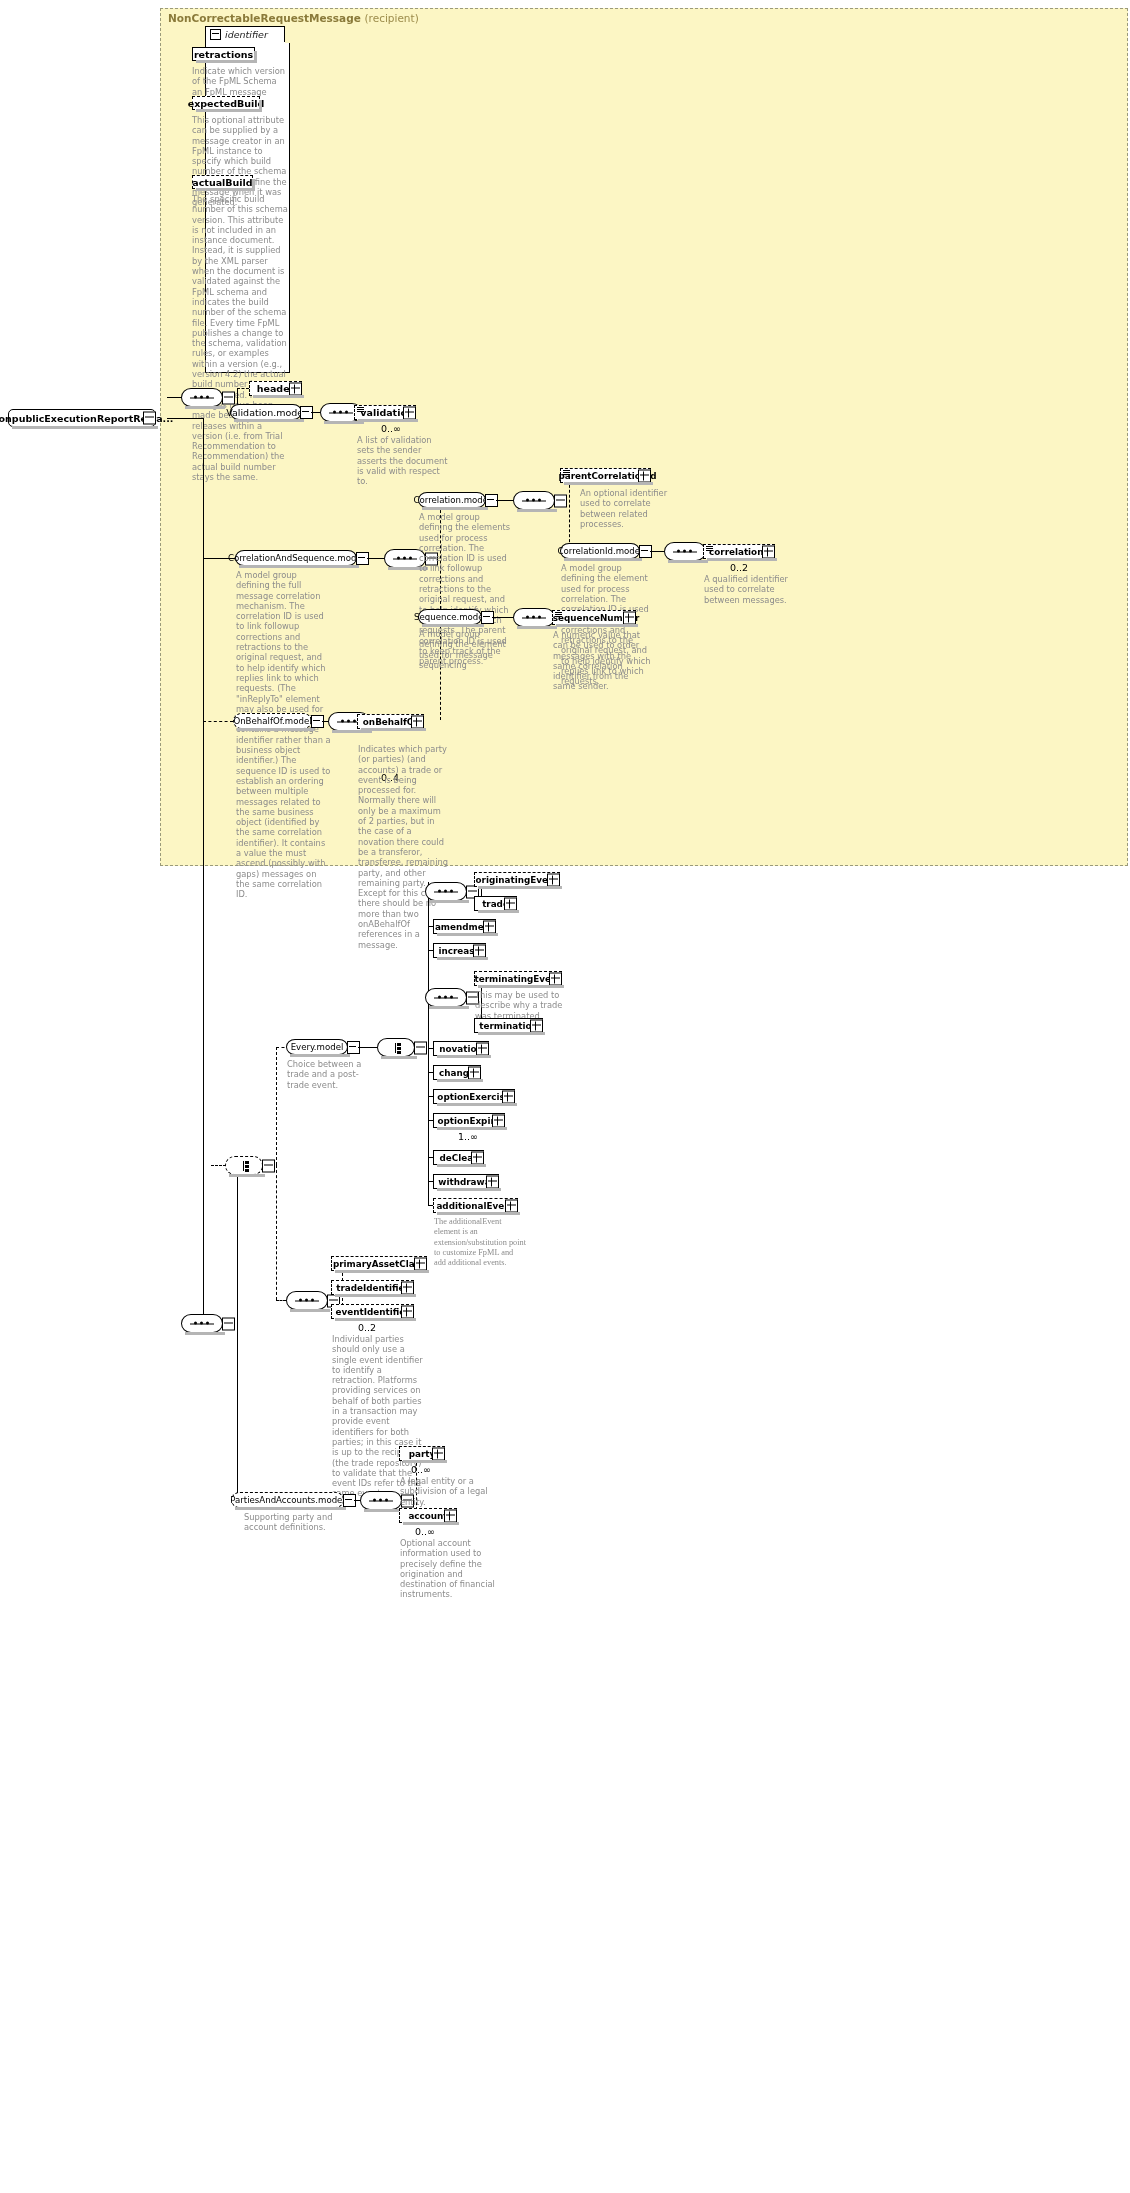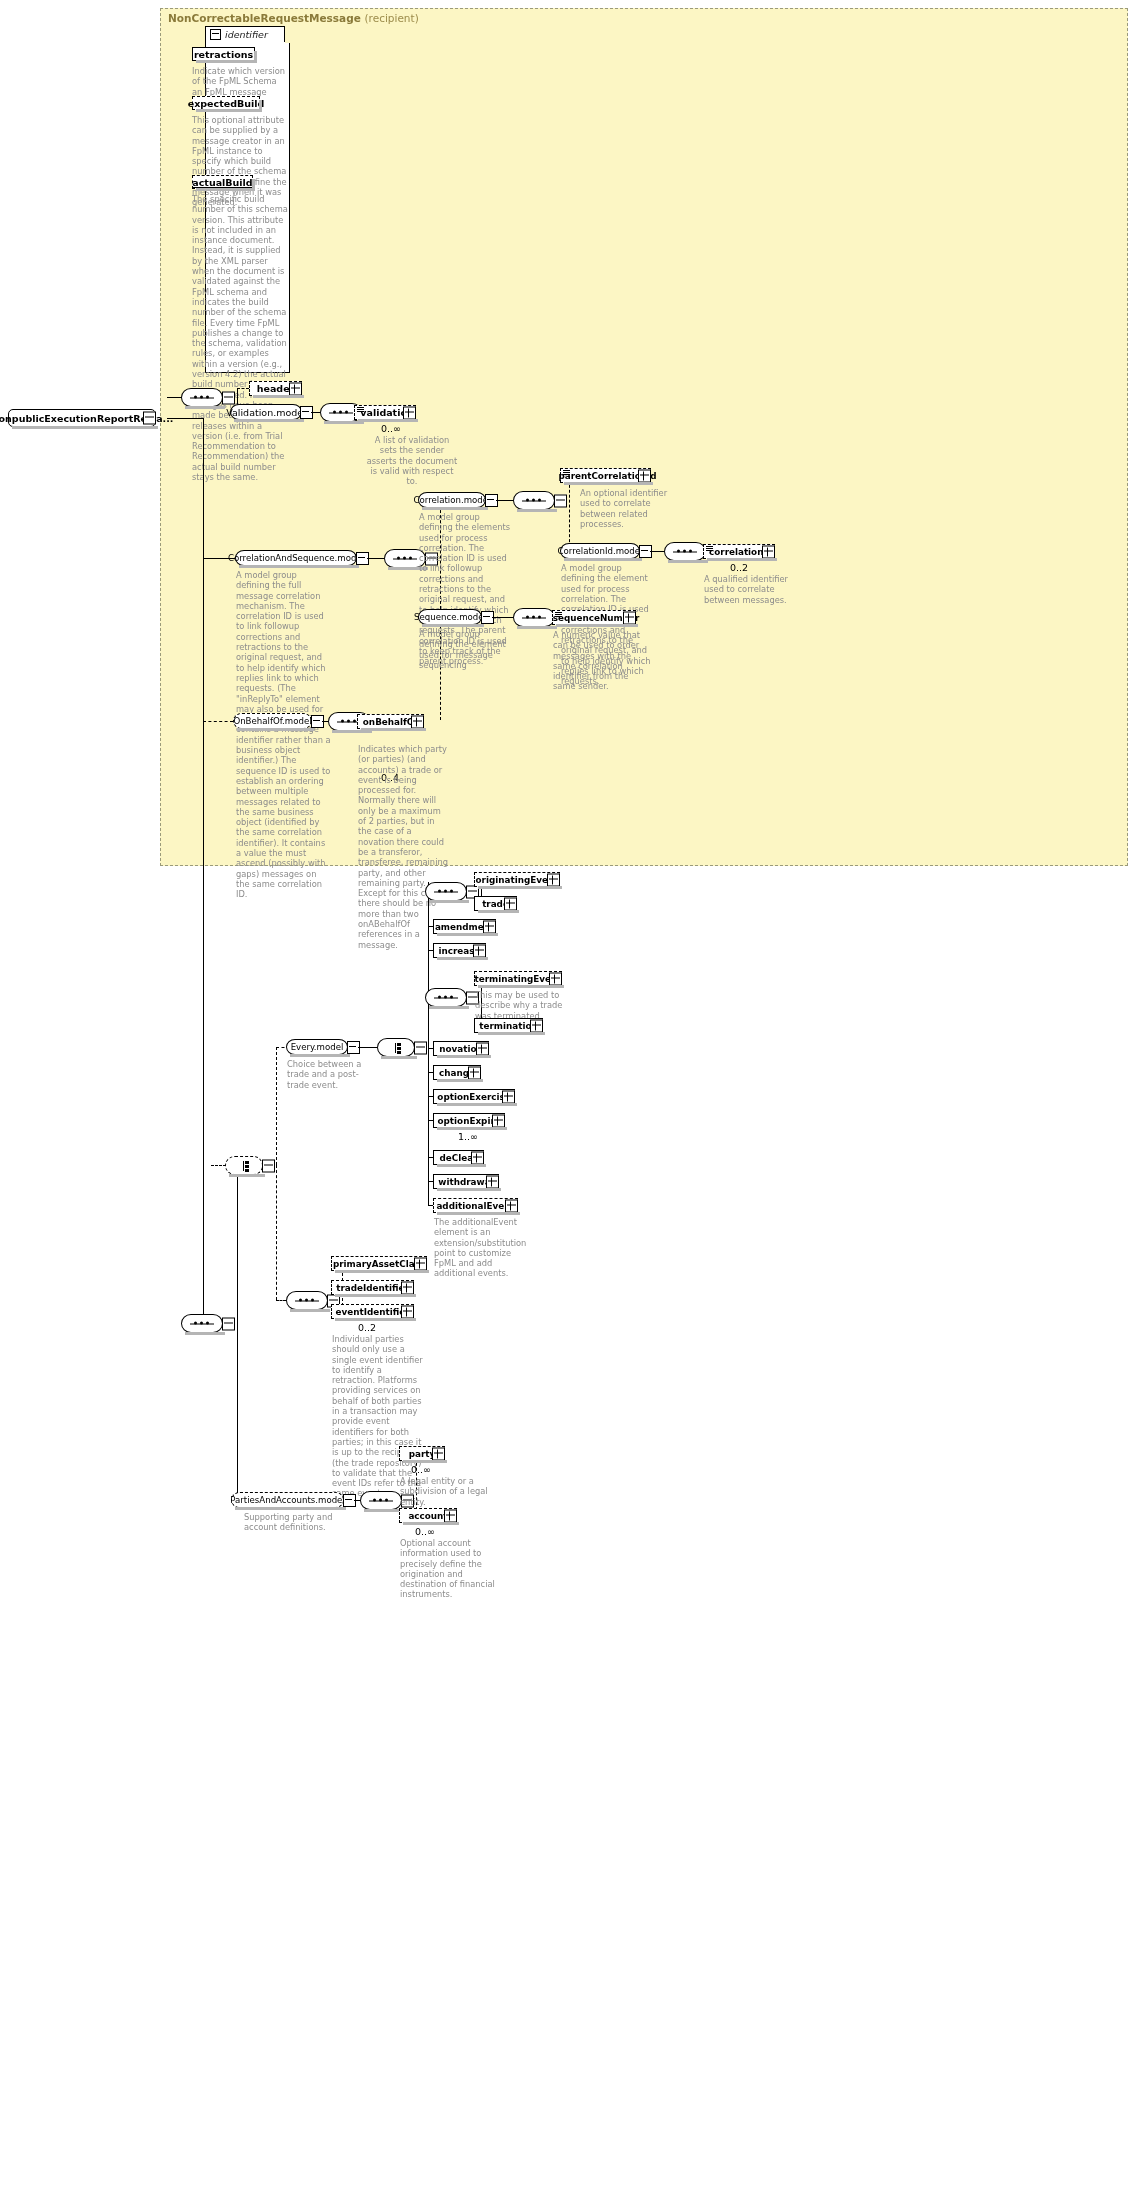--- a/index.html
+++ b/index.html
@@ -94,21 +94,21 @@
   </div>
   <div class="adesc" style="left:192px;top:66px;width:97px;">Indicate which version of the FpML Schema an FpML message adheres to.</div>
 
   <div class="node dashed bold" style="left:192px;top:96px;width:68px;height:14px;">
     <span class="lbl">expectedBuild</span>
     <span class="shadow"></span>
       <span class="rshadow"></span>
   </div>
   <div class="adesc" style="left:192px;top:115px;width:97px;">This optional attribute can be supplied by a message creator in an FpML instance to specify which build number of the schema was used to define the message when it was generated.</div>
 
-  <div class="node dashed bold" style="left:192px;top:175px;width:61px;height:14px;text-decoration:underline;">
+  <div class="node dashed bold" style="left:192px;top:175px;width:61px;height:14px;">
     <span class="lbl">actualBuild</span>
     <span class="shadow"></span>
       <span class="rshadow"></span>
   </div>
   <div class="adesc" style="left:192px;top:194px;width:97px;">The specific build number of this schema version. This attribute is not included in an instance document. Instead, it is supplied by the XML parser when the document is validated against the FpML schema and indicates the build number of the schema file. Every time FpML publishes a change to the schema, validation rules, or examples within a version (e.g., version 4.2) the actual build number is incremented. If no changes have been made between releases within a version (i.e. from Trial Recommendation to Recommendation) the actual build number stays the same.</div>
 
   <div class="node solid bold" style="left:8px;top:409px;width:148px;height:18px;border-radius:5px;">
     <span class="lbl">NonpublicExecutionReportRetra...</span>
     <span class="tgl"></span>
     <span class="shadow"></span>
@@ -163,21 +163,21 @@
     <span class="typeicon">
         <i></i>
         <i></i>
         <i></i>
       </span>
     <span class="lbl" style="padding-left:8px">validation</span>
     <span class="tgl plus"></span>
     <span class="shadow"></span>
   </div>
   <div class="card" style="left:381px;top:423px;">0..∞</div>
-  <div class="ann" style="left:366px;top:435px;width:92px;text-align:center;">A list of validation sets the sender asserts the document is valid with respect to.</div>
+  <div class="ann" style="left:357px;top:435px;width:92px;">A list of validation sets the sender asserts the document is valid with respect to.</div>
 
   <div class="hl" style="left:203px;top:558px;width:32px;"></div>
   <div class="model" style="left:235px;top:550px;width:122px;height:16px;">
     <span style="font-size:8.6px">CorrelationAndSequence.model</span>
     <span class="shadow"></span>
   </div>
   <div style="position:absolute;left:356px;top:552px;width:11px;height:11px;border:1px solid #000;background:#fff;"></div>
   <div style="position:absolute;left:358px;top:557px;width:7px;height:1px;background:#000;"></div>
   <div class="ann" style="left:236px;top:570px;width:96px;">A model group defining the full message correlation mechanism. The correlation ID is used to link followup corrections and retractions to the original request, and to help identify which replies link to which requests. (The "inReplyTo" element may also be used for this purpose, but it contains a message identifier rather than a business object identifier.) The sequence ID is used to establish an ordering between multiple messages related to the same business object (identified by the same correlation identifier). It contains a value the must ascend (possibly with gaps) messages on the same correlation ID.</div>
 
@@ -486,21 +486,21 @@
     <span class="tgl plus"></span>
     <span class="shadow"></span>
   </div>
 
   <div class="hl dsh" style="left:428px;top:1205px;width:5px;"></div>
   <div class="node dashed bold" style="left:433px;top:1198px;width:85px;height:15px;">
     <span class="lbl" style="font-size:8.8px">additionalEvent</span>
     <span class="tgl plus"></span>
     <span class="shadow"></span>
   </div>
-  <div class="ann" style="left:434px;top:1217px;width:92px;">The additionalEvent element is an extension/substitution point to customize FpML and add additional events.</div>
+  <div class="ann" style="left:434px;top:1217px;width:92px;font-family:Liberation Serif, serif;">The additionalEvent element is an extension/substitution point to customize FpML and add additional events.</div>
 
   <div class="conn" style="left:286px;top:1291px;">
     <span class="seq">
         <span class="bar"></span>
         <span class="d" style="left:4px"></span>
         <span class="d" style="left:10px"></span>
         <span class="d" style="left:16px"></span>
       </span>
     <span class="tgl"></span>
     <span class="shadow"></span>

